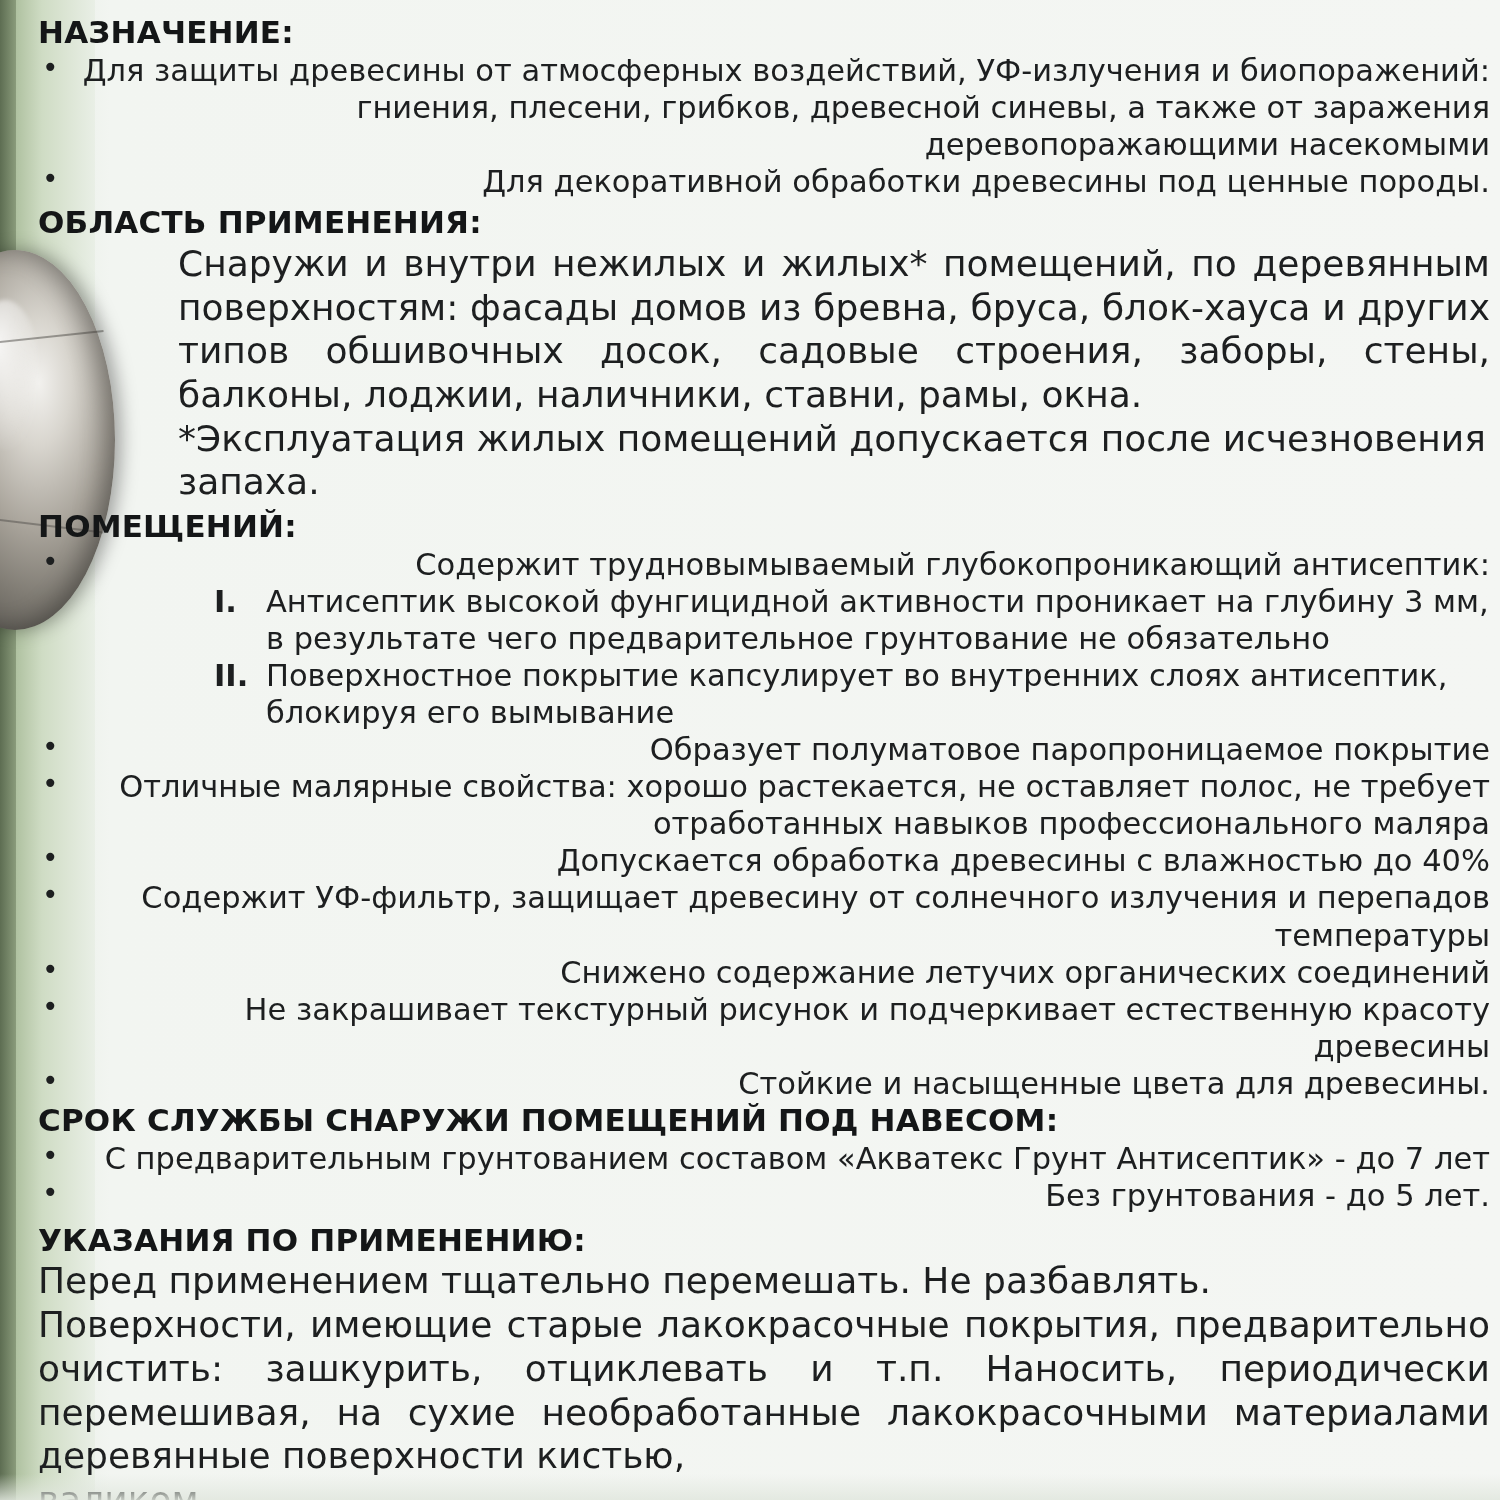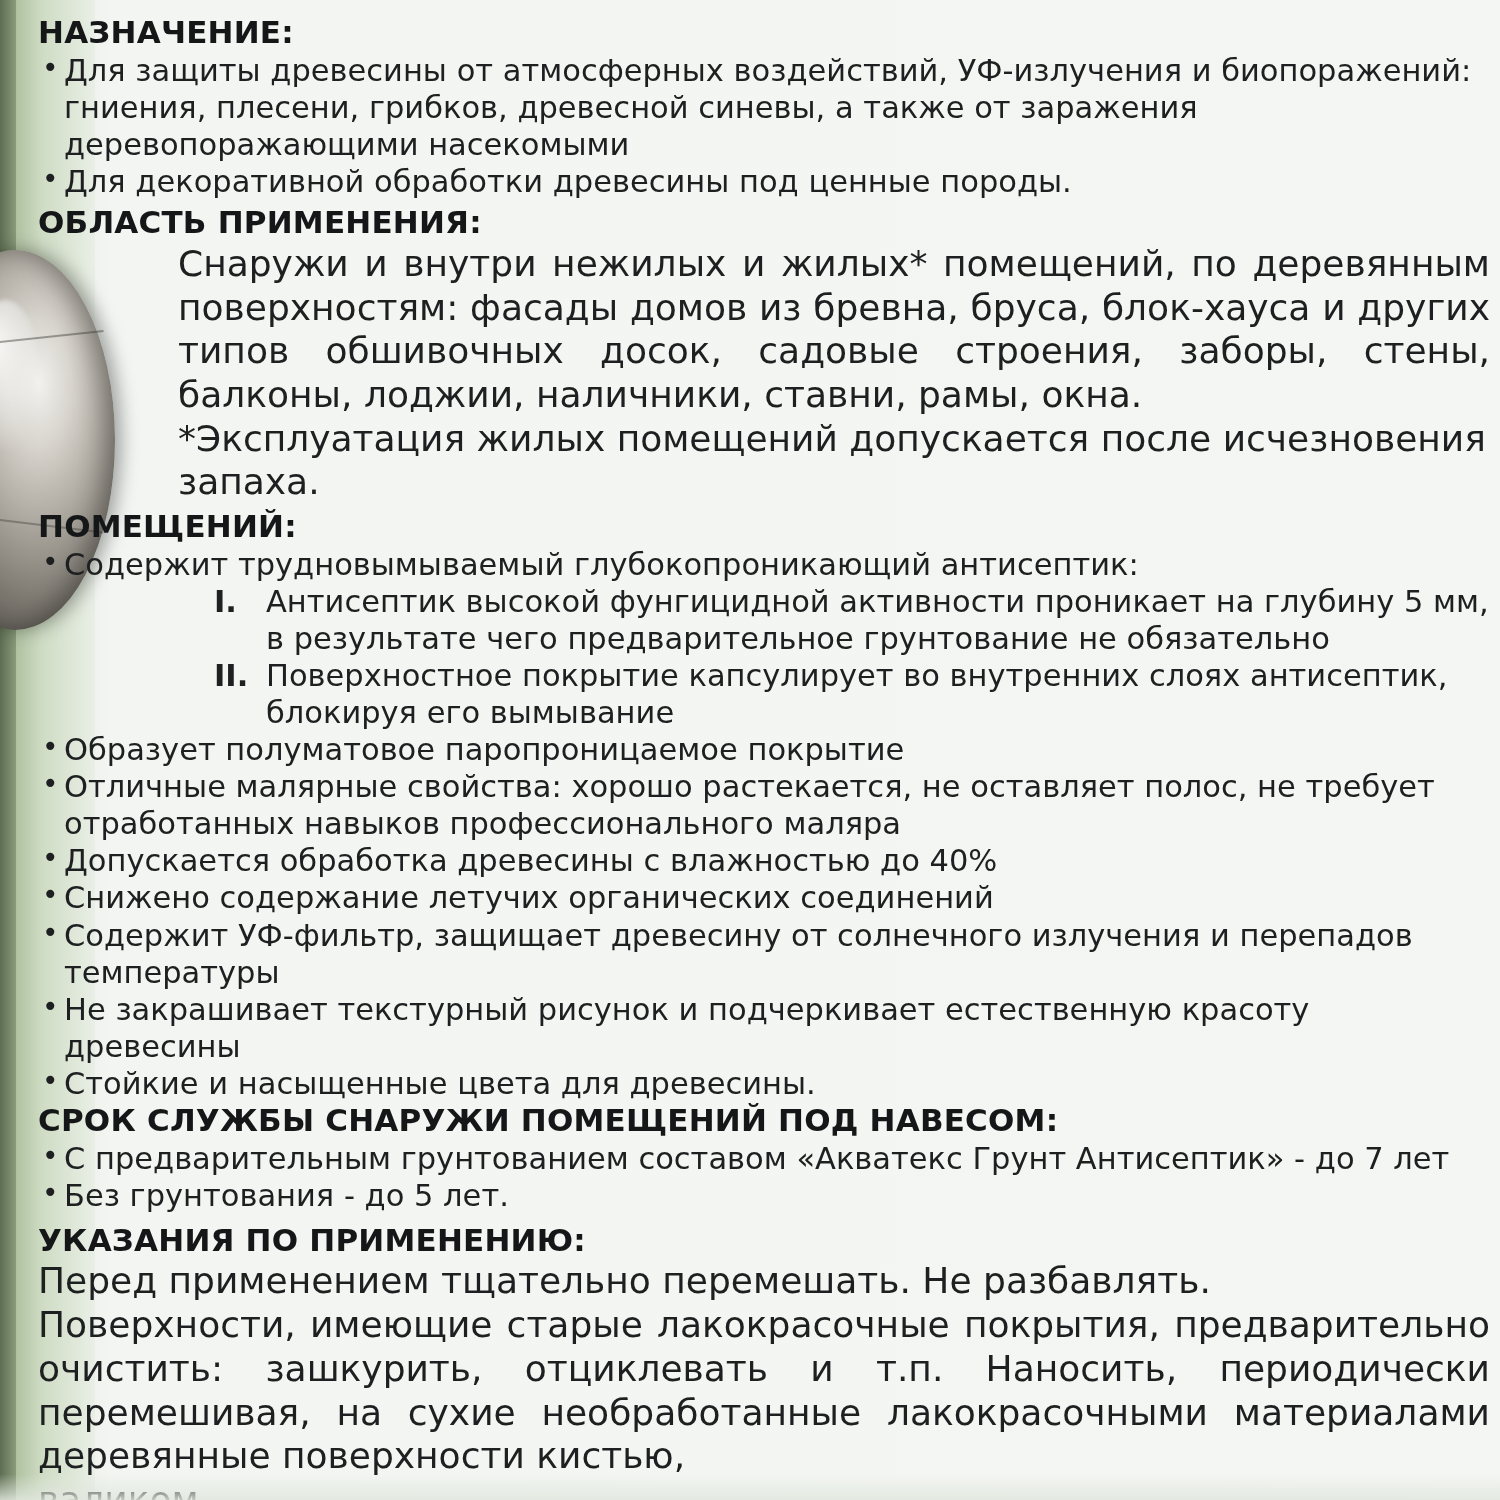--- a/index.html
+++ b/index.html
@@ -72,21 +72,21 @@
     color: #141617;
   }
   .ind-1 { padding-left: 140px; }  
   .para {
     font-size: 36px;
     line-height: 1.215;
     margin: 0;
     color: #1d1f20;
   }
   .para.just { text-align: justify; text-align-last: left; }
-  ul.list { list-style: none; margin: 0; padding: 0; }
+  ul.list { list-style: none; margin: 0; padding: 0; text-align: right; }
   ul.list > li {
     position: relative;
     font-size: 30.5px;
     line-height: 1.215;
     padding-left: 26px;
     margin: 0;
   }
   ul.list > li::before {
     content: "•";
     position: absolute; left: 4px; top: -1px;
@@ -145,33 +145,33 @@
     <div class="gap-s"></div>
 
     <section class="block">
       <h2 class="heading ind-1">ПОМЕЩЕНИЙ:</h2>
       <ul class="list ind-1">
         <li>Содержит трудновымываемый глубокопроникающий антисептик:</li>
       </ul>
       <ol class="roman" style="padding-left:176px;">
         <li>
           <span class="rn">I.</span>
-          <span>Антисептик высокой фунгицидной активности проникает на глубину 5 мм, в результате чего предварительное грунтование не обязательно</span>
+          <span>Антисептик высокой фунгицидной активности проникает на глубину 3 мм, в результате чего предварительное грунтование не обязательно</span>
         </li>
         <li>
           <span class="rn">II.</span>
           <span>Поверхностное покрытие капсулирует во внутренних слоях антисептик, блокируя его вымывание</span>
         </li>
       </ol>
       <ul class="list">
         <li>Образует полуматовое паропроницаемое покрытие</li>
         <li>Отличные малярные свойства: хорошо растекается, не оставляет полос, не требует отработанных навыков профессионального маляра</li>
         <li>Допускается обработка древесины с влажностью до 40%</li>
+        <li>Содержит УФ-фильтр, защищает древесину от солнечного излучения и перепадов температуры</li>
         <li>Снижено содержание летучих органических соединений</li>
-        <li>Содержит УФ-фильтр, защищает древесину от солнечного излучения и перепадов температуры</li>
         <li>Не закрашивает текстурный рисунок и подчеркивает естественную красоту древесины</li>
         <li>Стойкие и насыщенные цвета для древесины.</li>
       </ul>
     </section>
 
     <section class="block">
       <h2 class="heading">СРОК СЛУЖБЫ СНАРУЖИ ПОМЕЩЕНИЙ ПОД НАВЕСОМ:</h2>
       <ul class="list">
         <li>С предварительным грунтованием составом «Акватекс Грунт Антисептик» - до 7 лет</li>
         <li>Без грунтования - до 5 лет.</li>

